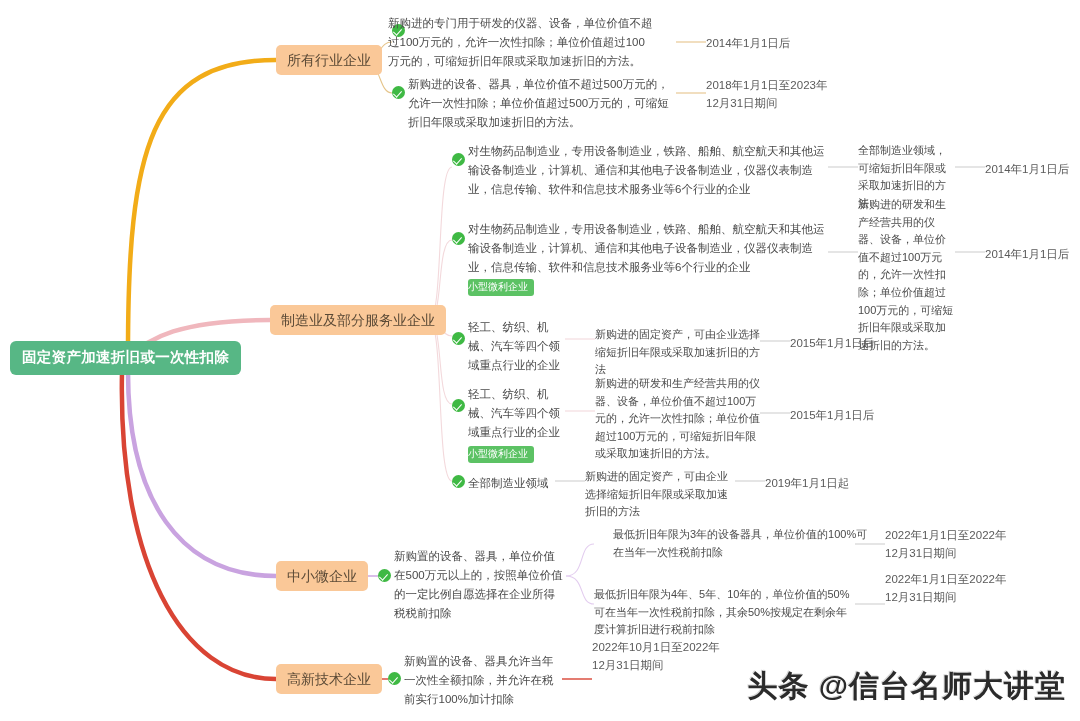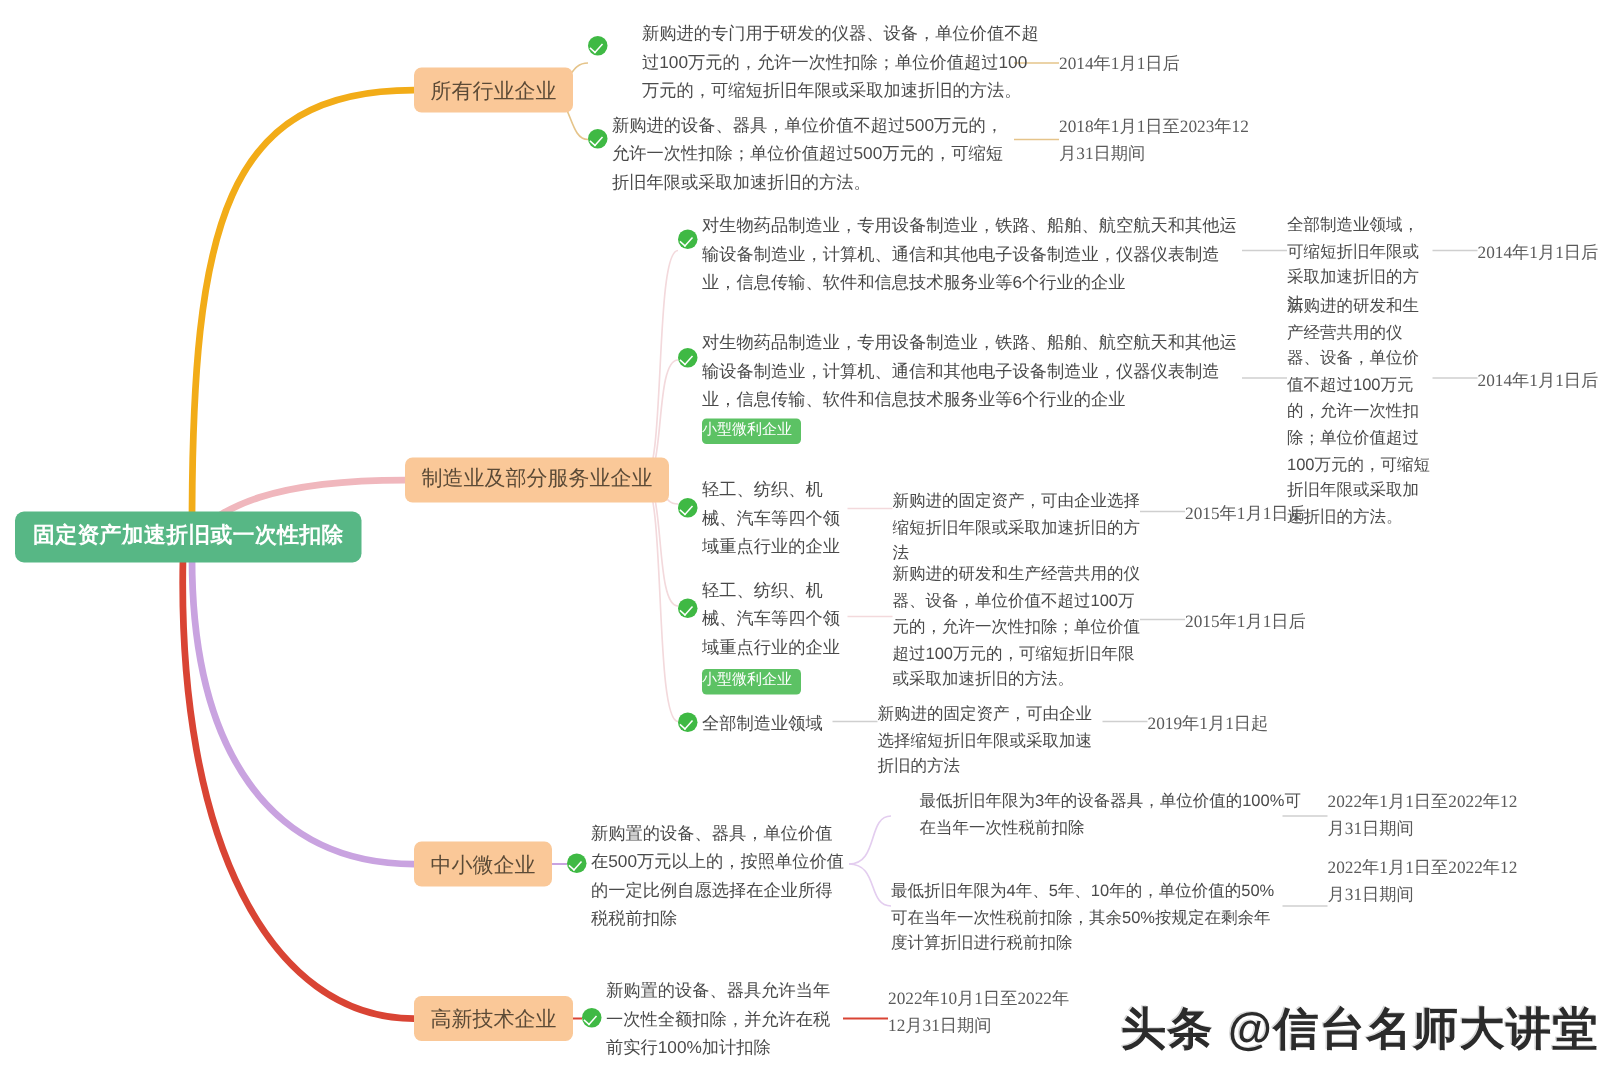--- a/index.html
+++ b/index.html
@@ -81,21 +81,20 @@
     margin-top:16px;
     white-space:nowrap;
   }
 
   .date{
     position:absolute;
     color:#5a5a5a;
     font-size:11.5px;
     line-height:1.6;
     white-space:normal;
-    font-family:Liberation Serif, serif;
   }
 
   .watermark{
     position:absolute;
     right:14px;bottom:14px;
     font-size:30px;
     font-weight:bold;
     color:#2b2b2b;
     letter-spacing:1px;
     text-shadow:1px 1px 0 #ffffff, -1px -1px 0 #d8d8d8;
@@ -146,28 +145,28 @@
 
     <line x1="364" y1="679" x2="388" y2="679" stroke="#d94434" stroke-width="1.4"></line>
     <line x1="562" y1="679" x2="592" y2="679" stroke="#d94434" stroke-width="1.4"></line>
   </svg>
 
   <div class="node root">固定资产加速折旧或一次性扣除</div>
 
   <div class="node br" style="left:276px;top:45px;">所有行业企业</div>
 
   <span class="chk" style="left:392px;top:24px;"></span>
-  <div class="leaf" style="left:428px;top:14px;width:268px;">新购进的专门用于研发的仪器、设备，单位价值不超过100万元的，允许一次性扣除；单位价值超过100万元的，可缩短折旧年限或采取加速折旧的方法。</div>
+  <div class="leaf" style="left:388px;top:14px;width:268px;">新购进的专门用于研发的仪器、设备，单位价值不超过100万元的，允许一次性扣除；单位价值超过100万元的，可缩短折旧年限或采取加速折旧的方法。</div>
   <div class="date" style="left:706px;top:34px;width:140px;">2014年1月1日后</div>
 
   <span class="chk" style="left:392px;top:86px;"></span>
   <div class="leaf" style="left:408px;top:75px;width:268px;">新购进的设备、器具，单位价值不超过500万元的，允许一次性扣除；单位价值超过500万元的，可缩短折旧年限或采取加速折旧的方法。</div>
   <div class="date" style="left:706px;top:76px;width:130px;">2018年1月1日至2023年12月31日期间</div>
 
-  <div class="node br" style="left:270px;top:305px;font-family:Liberation Serif, serif;">制造业及部分服务业企业</div>
+  <div class="node br" style="left:270px;top:305px;">制造业及部分服务业企业</div>
 
   <span class="chk" style="left:452px;top:153px;"></span>
   <div class="leaf" style="left:468px;top:142px;width:360px;">对生物药品制造业，专用设备制造业，铁路、船舶、航空航天和其他运输设备制造业，计算机、通信和其他电子设备制造业，仪器仪表制造业，信息传输、软件和信息技术服务业等6个行业的企业</div>
   <div class="leaf sm" style="left:858px;top:142px;width:96px;">全部制造业领域，可缩短折旧年限或采取加速折旧的方法</div>
   <div class="date" style="left:985px;top:160px;width:120px;">2014年1月1日后</div>
 
   <span class="chk" style="left:452px;top:232px;"></span>
   <div class="leaf" style="left:468px;top:220px;width:360px;">对生物药品制造业，专用设备制造业，铁路、船舶、航空航天和其他运输设备制造业，计算机、通信和其他电子设备制造业，仪器仪表制造业，信息传输、软件和信息技术服务业等6个行业的企业</div>
   <div style="position:absolute;left:468px;top:263px;"><span class="tag">小型微利企业</span></div>
   <div class="leaf sm" style="left:858px;top:196px;width:96px;">新购进的研发和生产经营共用的仪器、设备，单位价值不超过100万元的，允许一次性扣除；单位价值超过100万元的，可缩短折旧年限或采取加速折旧的方法。</div>
@@ -197,16 +196,16 @@
   <div class="leaf sm" style="left:613px;top:526px;width:262px;">最低折旧年限为3年的设备器具，单位价值的100%可在当年一次性税前扣除</div>
   <div class="date" style="left:885px;top:526px;width:128px;">2022年1月1日至2022年12月31日期间</div>
 
   <div class="leaf sm" style="left:594px;top:586px;width:262px;">最低折旧年限为4年、5年、10年的，单位价值的50%可在当年一次性税前扣除，其余50%按规定在剩余年度计算折旧进行税前扣除</div>
   <div class="date" style="left:885px;top:570px;width:128px;">2022年1月1日至2022年12月31日期间</div>
 
   <div class="node br" style="left:276px;top:664px;">高新技术企业</div>
 
   <span class="chk" style="left:388px;top:672px;"></span>
   <div class="leaf" style="left:404px;top:652px;width:158px;">新购置的设备、器具允许当年一次性全额扣除，并允许在税前实行100%加计扣除</div>
-  <div class="date" style="left:592px;top:657px;width:128px;">2022年10月1日至2022年12月31日期间</div>
+  <div class="date" style="left:592px;top:638px;width:128px;">2022年10月1日至2022年12月31日期间</div>
 
   <div class="watermark">头条 @信台名师大讲堂</div>
 </div>
 
 </body></html>

